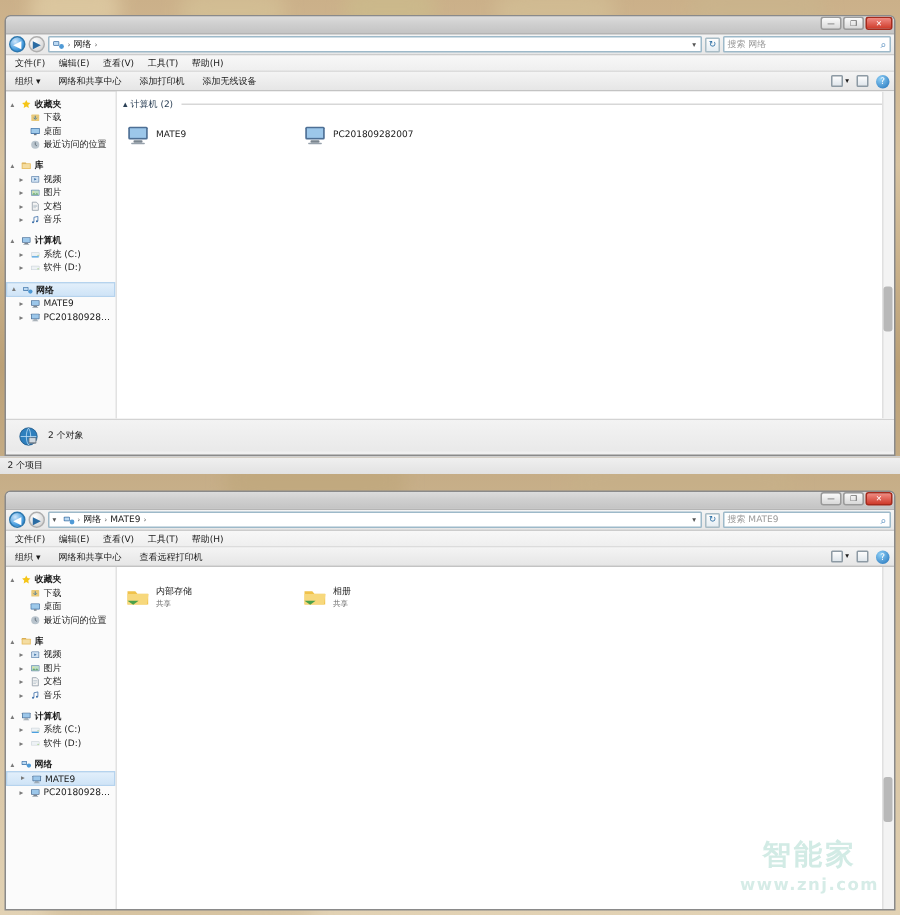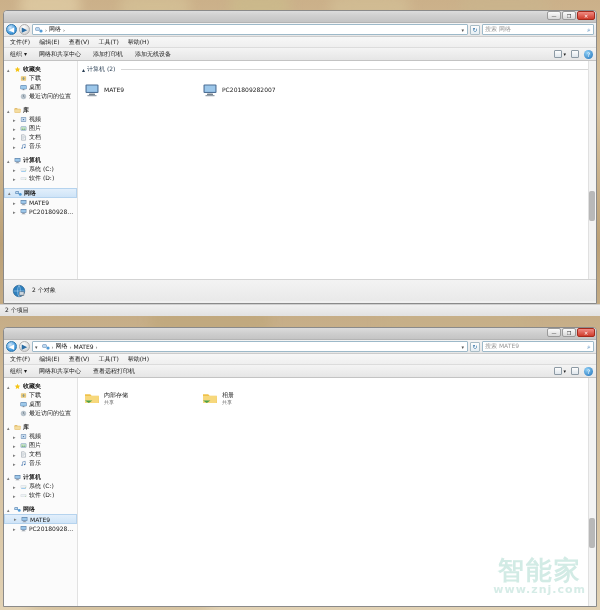--- a/index.html
+++ b/index.html
@@ -129,21 +129,21 @@
     height:12px; background: linear-gradient(180deg,#f0f0f0,#e2e2e2);
     border-top:1px solid #cfcfcf; display:flex; align-items:center;
     padding-left:5px; font-size:6px;
   }
 
   
   .watermark {
     position:absolute; right:10px; bottom:12px; text-align:center;
     color:#cfe6e0; font-weight:bold; letter-spacing:2px; user-select:none;
   }
-  .wm-cn { font-size:26px; line-height:26px; color:#d2ebe5; }
+  .wm-cn { font-size:19px; line-height:26px; color:#d2ebe5; }
   .wm-url { font-size:11px; letter-spacing:1px; color:#d6ece7; }
 </style>
 </head>
 <body>
 
 <div class="desktop">
   <div class="blurblob" style="left:20px;top:-10px;width:60px;height:30px;background:#e8d8b0"></div>
   <div class="blurblob" style="left:120px;top:-6px;width:70px;height:26px;background:#d8c89c"></div>
   <div class="blurblob" style="left:230px;top:-8px;width:60px;height:28px;background:#cbbf8c"></div>
   <div class="blurblob" style="left:330px;top:-6px;width:80px;height:26px;background:#d5c49a"></div>

